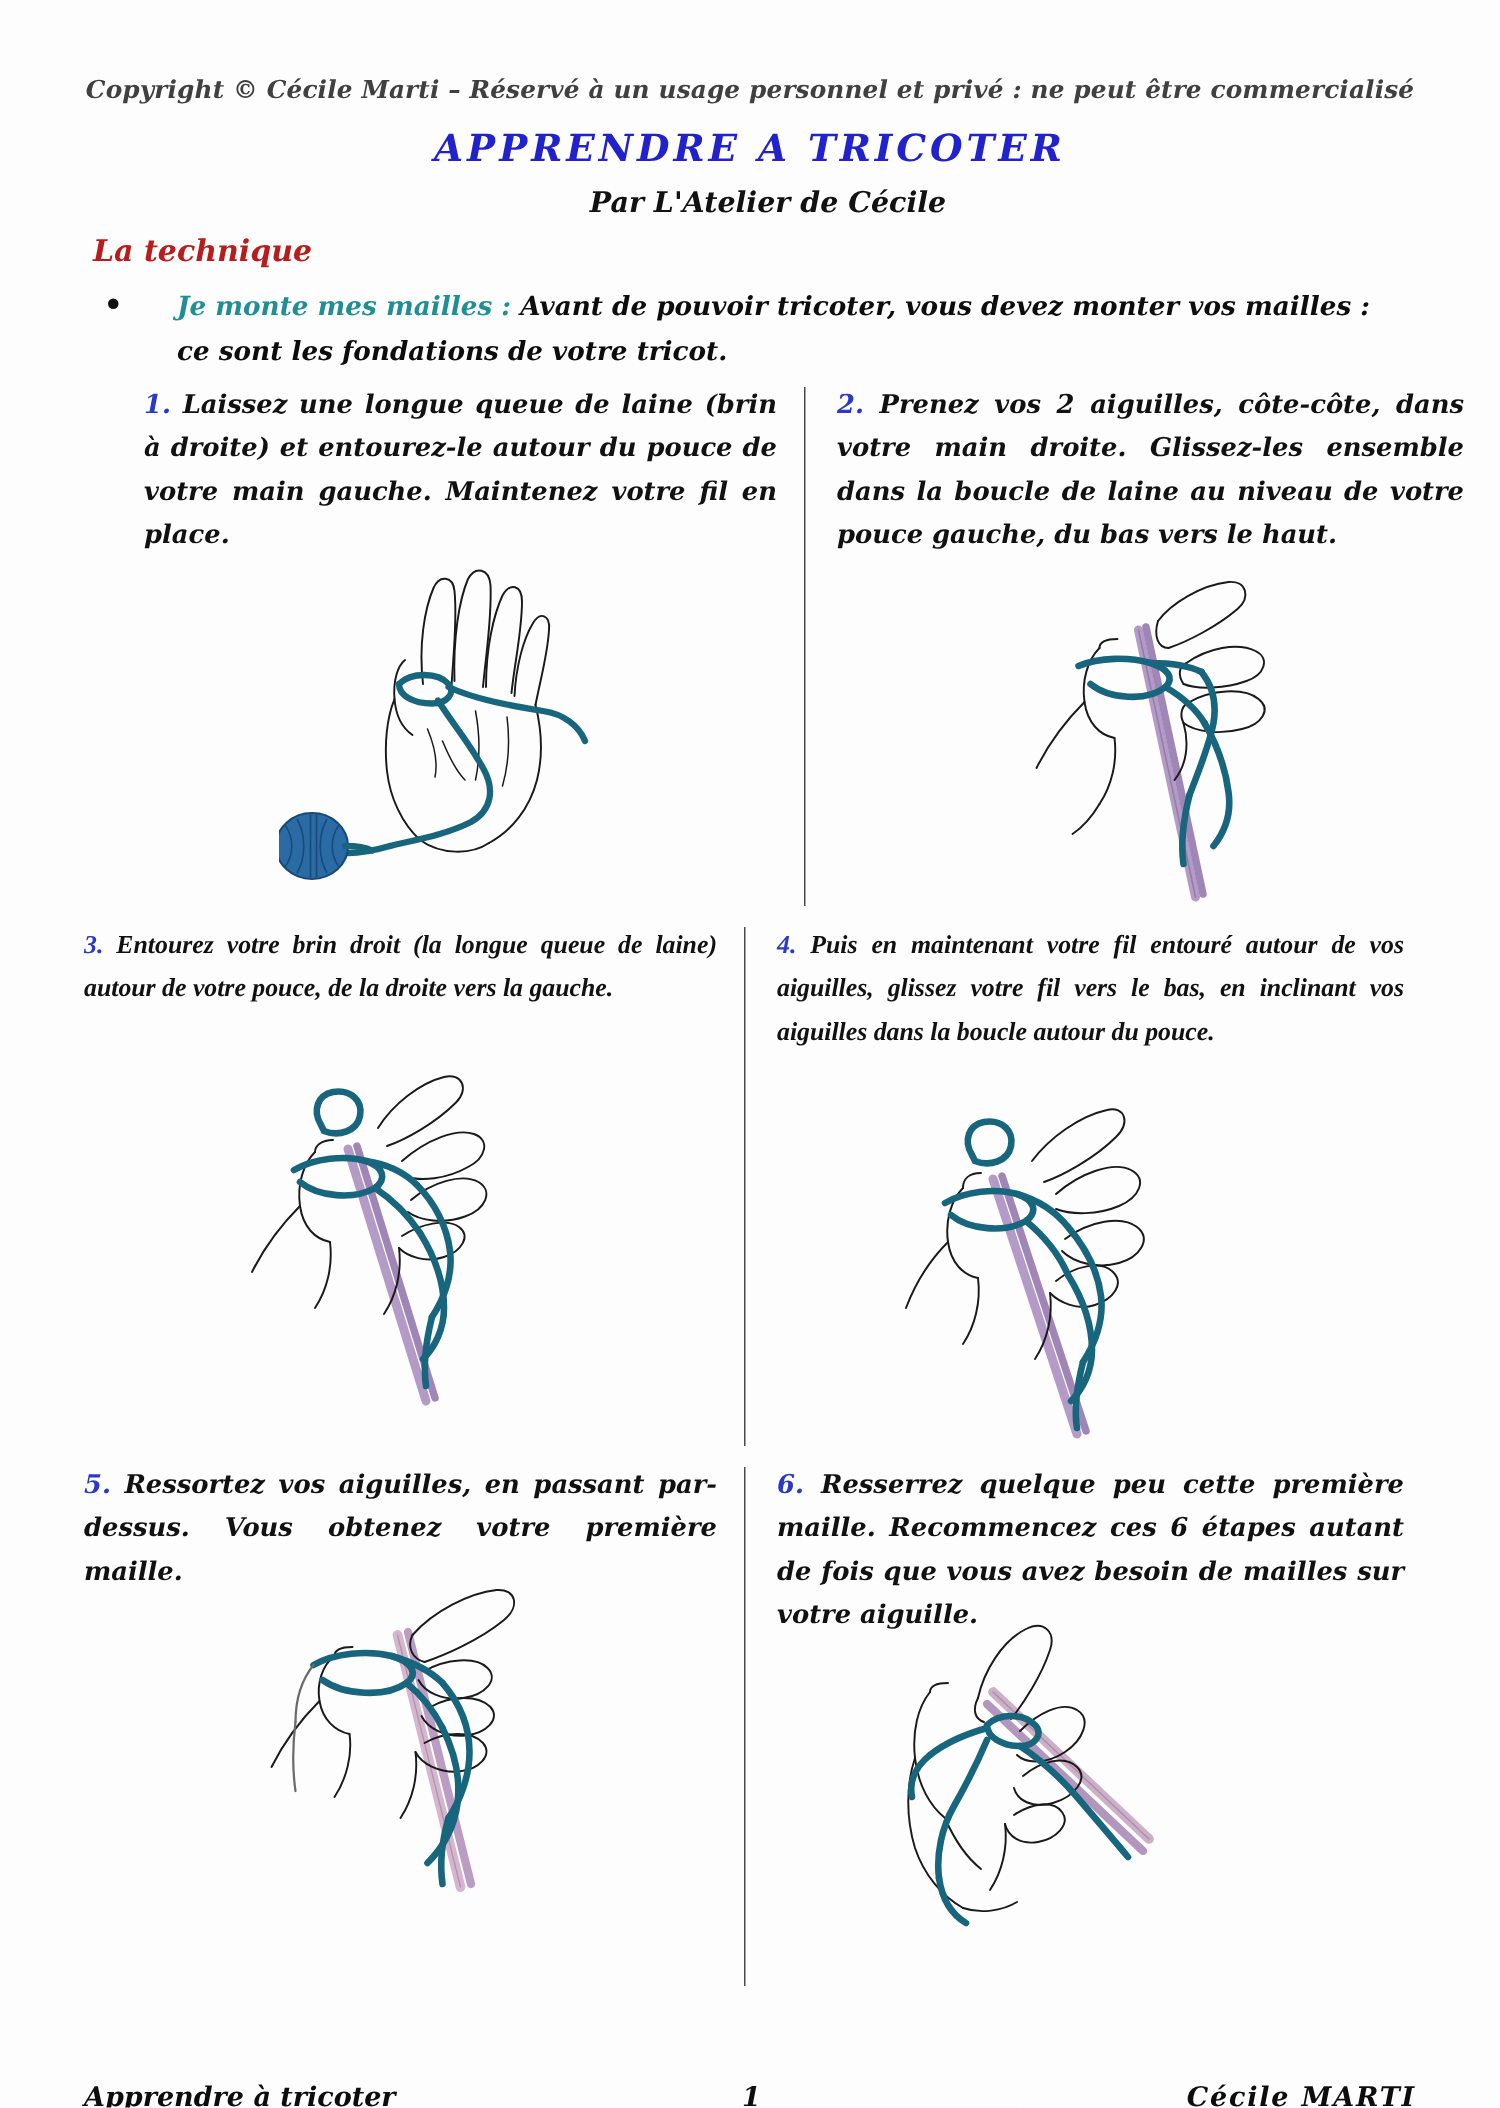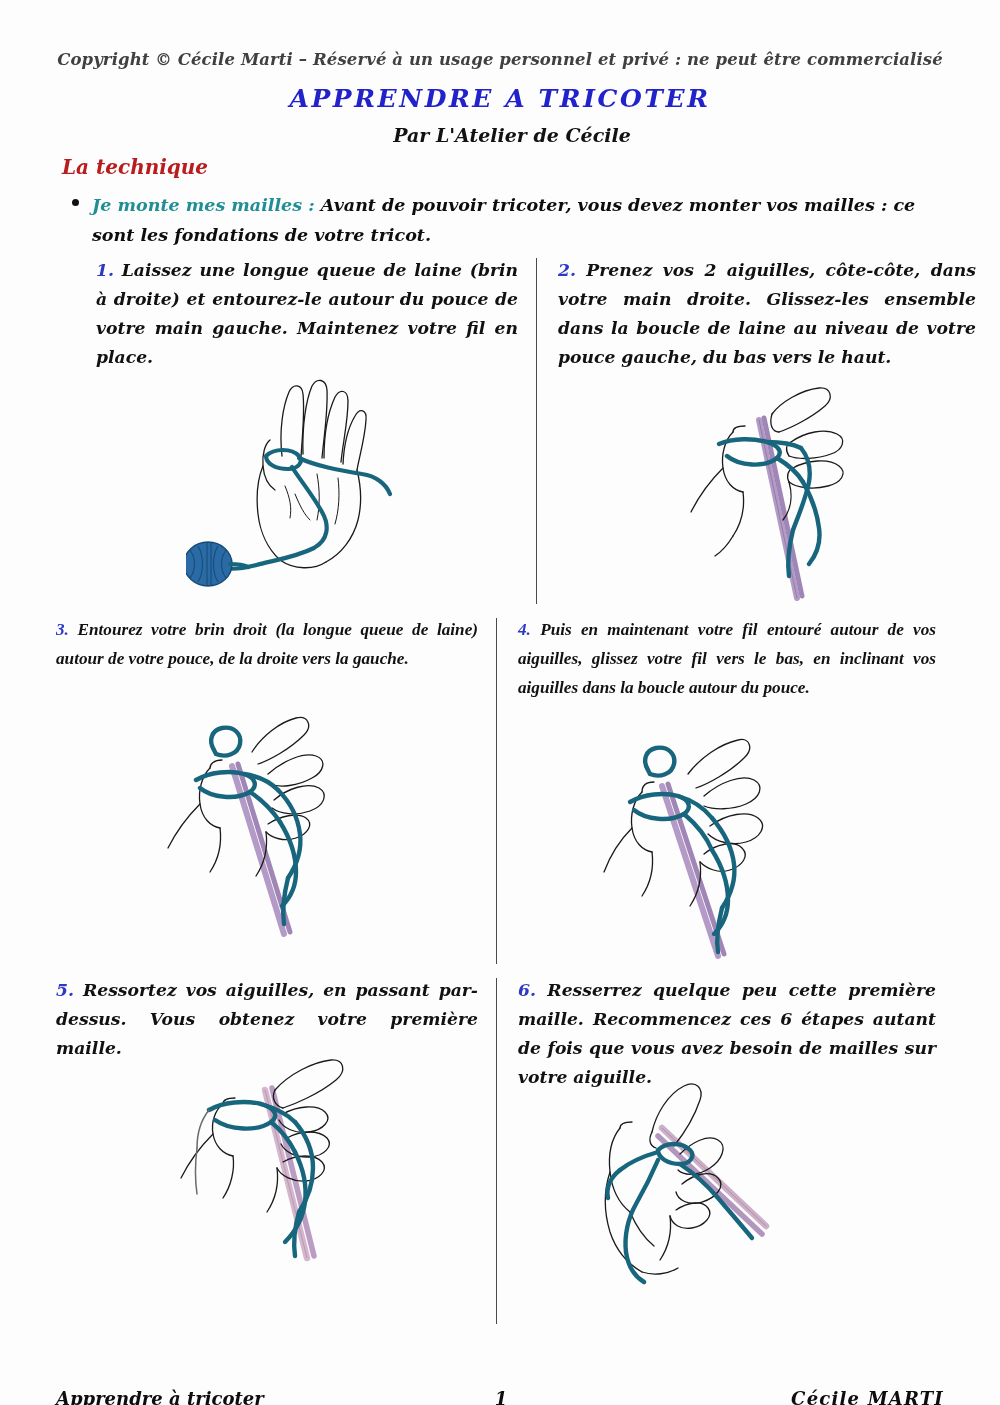--- a/index.html
+++ b/index.html
@@ -82,21 +82,21 @@
   .bullet-dot {
     position: absolute;
     left: 0px;
     top: 9px;
     width: 7px;
     height: 7px;
     border-radius: 50%;
     background: #111;
   }
   .bullet-text {
-    margin-left: 20px;
+    margin-left: 46px;
   }
   .lede {
     color: #1f8e95;
   }
 
   
   .grid {
     position: absolute;
     top: 256px;
     left: 56px;

